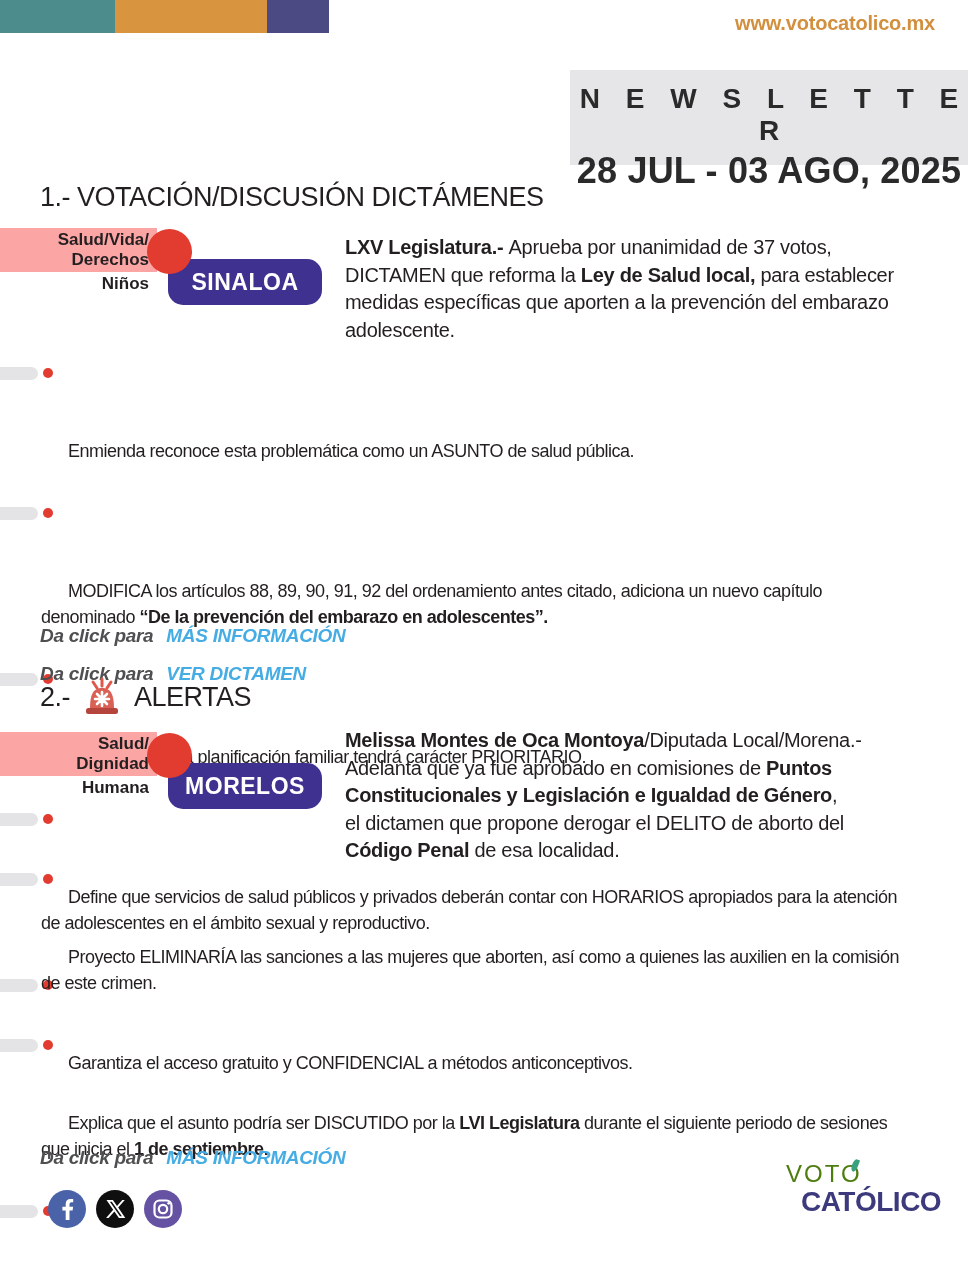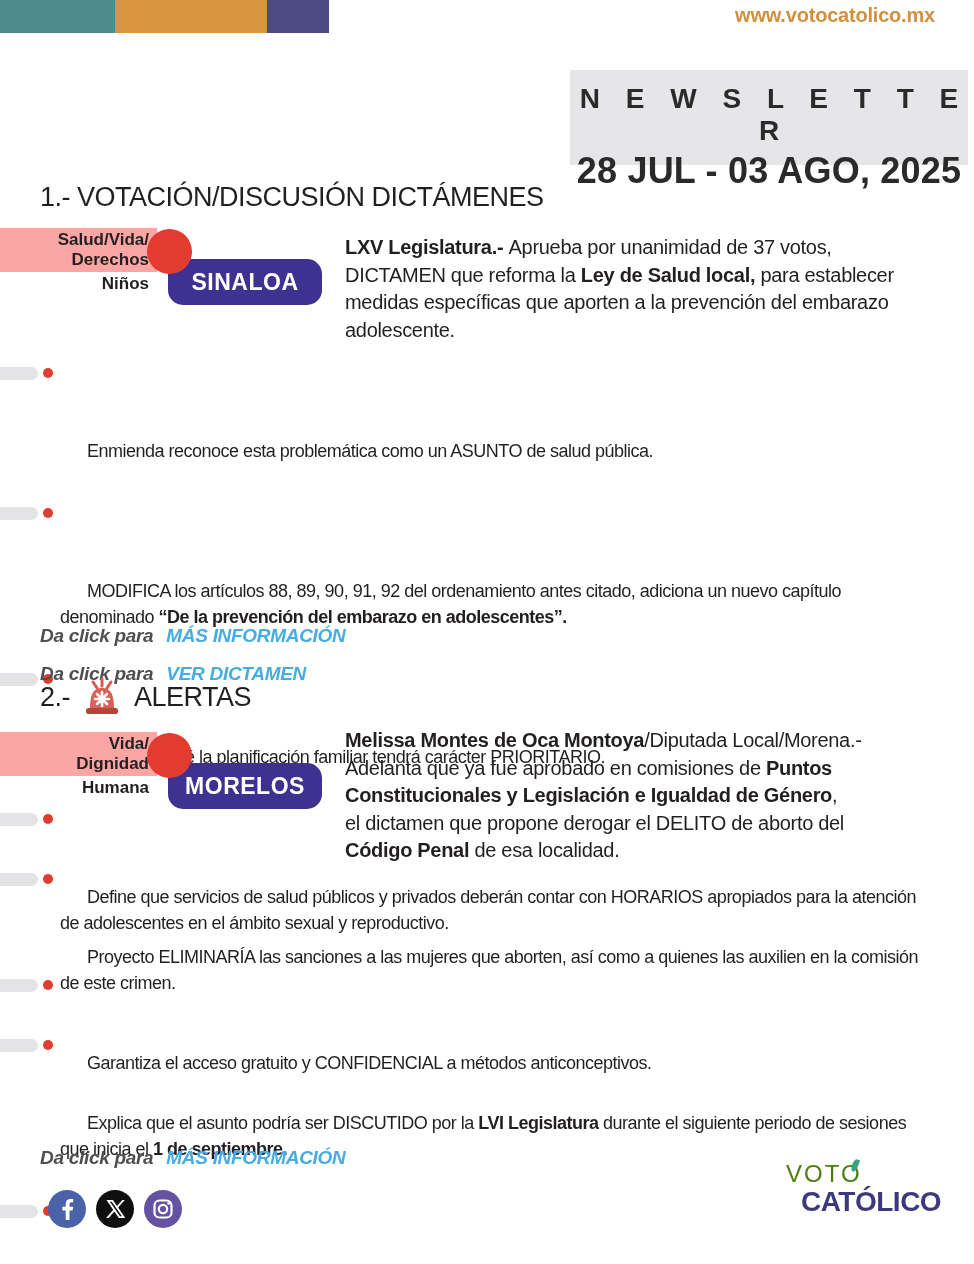--- a/index.html
+++ b/index.html
@@ -8,21 +8,21 @@
     position:relative; width:974px; height:1264px; margin:0 auto;
     background:#ffffff; overflow:hidden;
     font-family:"Liberation Sans", sans-serif; color:#231F20;
   }
   
   .top-bars { position:absolute; left:0; top:0; height:33px; display:flex; }
   .bar-teal   { width:115px; height:33px; background:#4D8C8C; }
   .bar-orange { width:152px; height:33px; background:#D8943F; }
   .bar-purple { width:62px;  height:33px; background:#4C4A82; }
   .site-url {
-    position:absolute; top:4px; right:39px;
+    position:absolute; top:12px; right:39px;
     font-size:20px; font-weight:700; color:#D28F3E; letter-spacing:-0.2px;
   }
   
   .masthead {
     position:absolute; left:570px; top:70px; width:398px; height:95px;
     background:#E6E6E8; text-align:center; padding-top:13px; color:#2B2A2A;
   }
   .masthead .title { font-size:28px; font-weight:700; letter-spacing:9px; padding-left:9px; }
   .masthead .dates { font-size:36px; font-weight:700; margin-top:3px; letter-spacing:0.2px; }
   
@@ -52,21 +52,21 @@
   }
   
   .para {
     position:absolute; left:345px; width:620px;
     font-size:20px; line-height:27.5px; letter-spacing:-0.3px; white-space:pre;
   }
   .para b, .bullet b { font-weight:700; }
   
   .bullets { position:absolute; left:0; width:974px; }
   .bullet {
-    position:relative; padding-left:60px; margin-bottom:10px;
+    position:relative; padding-left:41px; margin-bottom:10px;
     font-size:18px; line-height:26px; letter-spacing:-0.5px; white-space:pre;
   }
   .bullet .pill {
     position:absolute; left:0; top:7px; width:38px; height:13px;
     background:#E4E4E6; border-radius:0 7px 7px 0;
   }
   .bullet .bdot {
     position:absolute; left:43px; top:8px; width:10px; height:10px;
     border-radius:50%; background:#E23B30;
   }
@@ -164,21 +164,21 @@
       <path d="M32 6 L28 12" stroke="#E0574B" stroke-width="3" stroke-linecap="round"></path>
       <path d="M11 33 C11 17 15 12 23 12 C31 12 35 17 35 33 Z" fill="#D96055"></path>
       <path d="M23 16 L23 30 M16 23 L30 23 M18 18 L28 28 M28 18 L18 28" stroke="#ffffff" stroke-width="2.6" stroke-linecap="round"></path>
       <rect x="7" y="32" width="32" height="6" rx="2.5" fill="#B5443C"></rect>
     </svg>
     <span>ALERTAS</span>
   </div>
 
   <div class="tag" style="top:731px;">
     <div class="graybar">
-      <div>Vida/</div>
+      <div>Salud/</div>
       <div>Dignidad</div>
     </div>
     <div class="out-line">Humana</div>
     <div class="badge">MORELOS</div>
     <div class="dot"></div>
   </div>
 
   <div class="para" style="top:727px;"><b>Melissa Montes de Oca Montoya</b><span>/Diputada Local/Morena.-
 Adelanta que ya fue aprobado en comisiones de </span><b>Puntos
 Constitucionales y Legislación e Igualdad de Género</b><span>,

